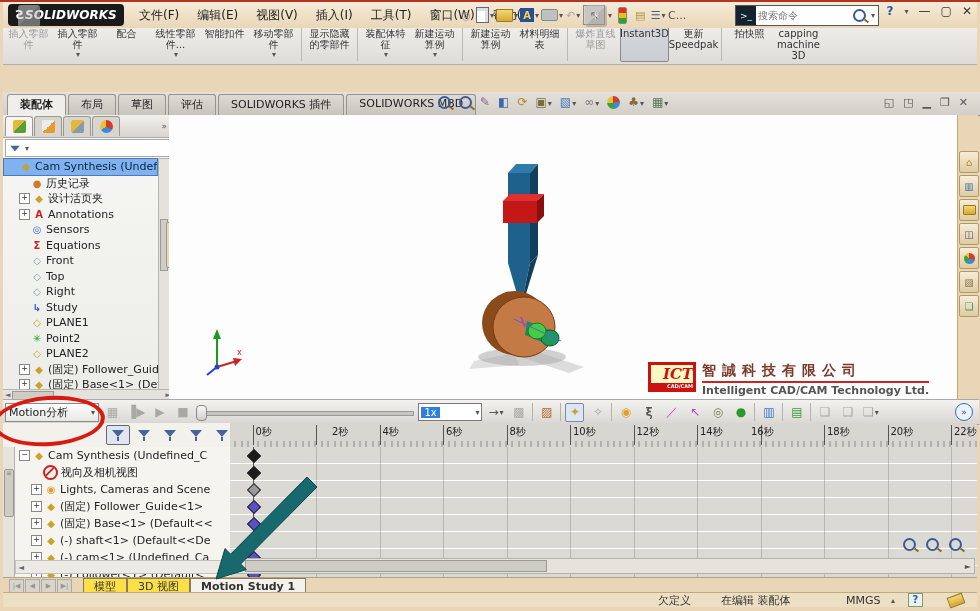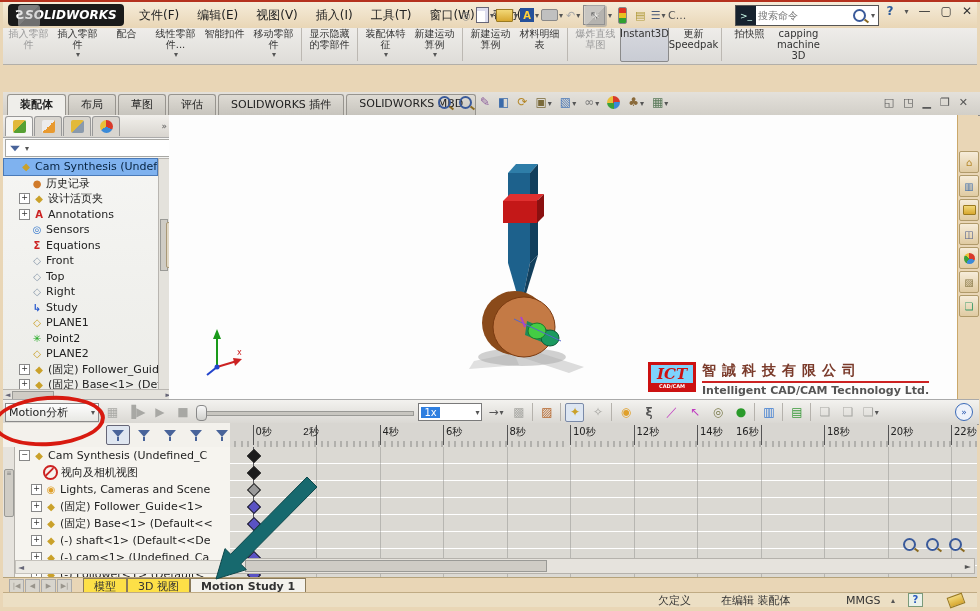--- a/index.html
+++ b/index.html
@@ -441,21 +441,21 @@
     <line x1="20" y1="40" x2="20" y2="8" stroke="#1a9a1a" stroke-width="2"></line>
     <polygon points="20,2 16,12 24,12" fill="#1a9a1a"></polygon>
     <line x1="20" y1="40" x2="40" y2="34" stroke="#cc2222" stroke-width="2"></line>
     <polygon points="45,32 36,31 38,39" fill="#cc2222"></polygon>
     <text x="40" y="28" font-size="8" fill="#cc2222">x</text>
     <line x1="20" y1="40" x2="10" y2="48" stroke="#2244cc" stroke-width="2"></line>
     <circle cx="20" cy="40" r="2.5" fill="#2244cc"></circle>
   </svg>
   
   <div class="abs flex" style="left:479px;top:247px;gap:6px;align-items:flex-start">
-    <div style="border:3px solid #cc1111;width:42px;text-align:center;background:#7dd3fc">
+    <div style="border:3px solid #cc1111;width:42px;text-align:right;background:#fef9c3">
       <div style="color:#cc1111;font-weight:bold;font-size:15px;font-style:italic;font-family:'DejaVu Serif','Liberation Serif',serif">ICT</div>
       <div style="background:#cc1111;color:#fff;font-size:5px;font-weight:bold">CAD/CAM</div>
     </div>
     <div>
       <div style="font-size:14px;letter-spacing:6px;color:#7a3a2a;font-weight:bold;border-bottom:2px solid #cc2222;padding-bottom:1px">智誠科技有限公司</div>
       <div style="font-size:11px;color:#555;font-weight:bold;margin-top:1px">Intelligent CAD/CAM Technology Ltd.</div>
     </div>
   </div>
 </div>
 
@@ -537,35 +537,35 @@
   <span class="fun">
       <span class="ftri"></span>
       <span class="fstem"></span>
     </span>
 </div>
 <div id="ruler" class="abs">
     <div id="minorticks"></div>
     <span class="rtick" style="left: 22.5px;"></span>
     <span class="rlabel" style="left: 25.5px;">0秒</span>
     <span class="rtick" style="left: 86px;"></span>
-    <span class="rlabel" style="left: 73px; font-family: Liberation Mono, monospace;">2秒</span>
+    <span class="rlabel" style="left: 102px;">2秒</span>
     <span class="rtick" style="left: 149.5px;"></span>
     <span class="rlabel" style="left: 152.5px;">4秒</span>
     <span class="rtick" style="left: 213px;"></span>
     <span class="rlabel" style="left: 216px;">6秒</span>
     <span class="rtick" style="left: 276.5px;"></span>
     <span class="rlabel" style="left: 279.5px;">8秒</span>
     <span class="rtick" style="left: 340px;"></span>
     <span class="rlabel" style="left: 343px;">10秒</span>
     <span class="rtick" style="left: 403.5px;"></span>
     <span class="rlabel" style="left: 406.5px;">12秒</span>
     <span class="rtick" style="left: 467px;"></span>
     <span class="rlabel" style="left: 470px;">14秒</span>
     <span class="rtick" style="left: 530.5px;"></span>
-    <span class="rlabel" style="left: 506px;">16秒</span>
+    <span class="rlabel" style="left: 521px;">16秒</span>
     <span class="rtick" style="left: 594px;"></span>
     <span class="rlabel" style="left: 597px;">18秒</span>
     <span class="rtick" style="left: 657.5px;"></span>
     <span class="rlabel" style="left: 660.5px;">20秒</span>
     <span class="rtick" style="left: 721px;"></span>
     <span class="rlabel" style="left: 724px;">22秒</span>
   </div>
 <div id="mtreescroll" class="abs">
   <div id="mtreethumb">≡</div>
 </div>

